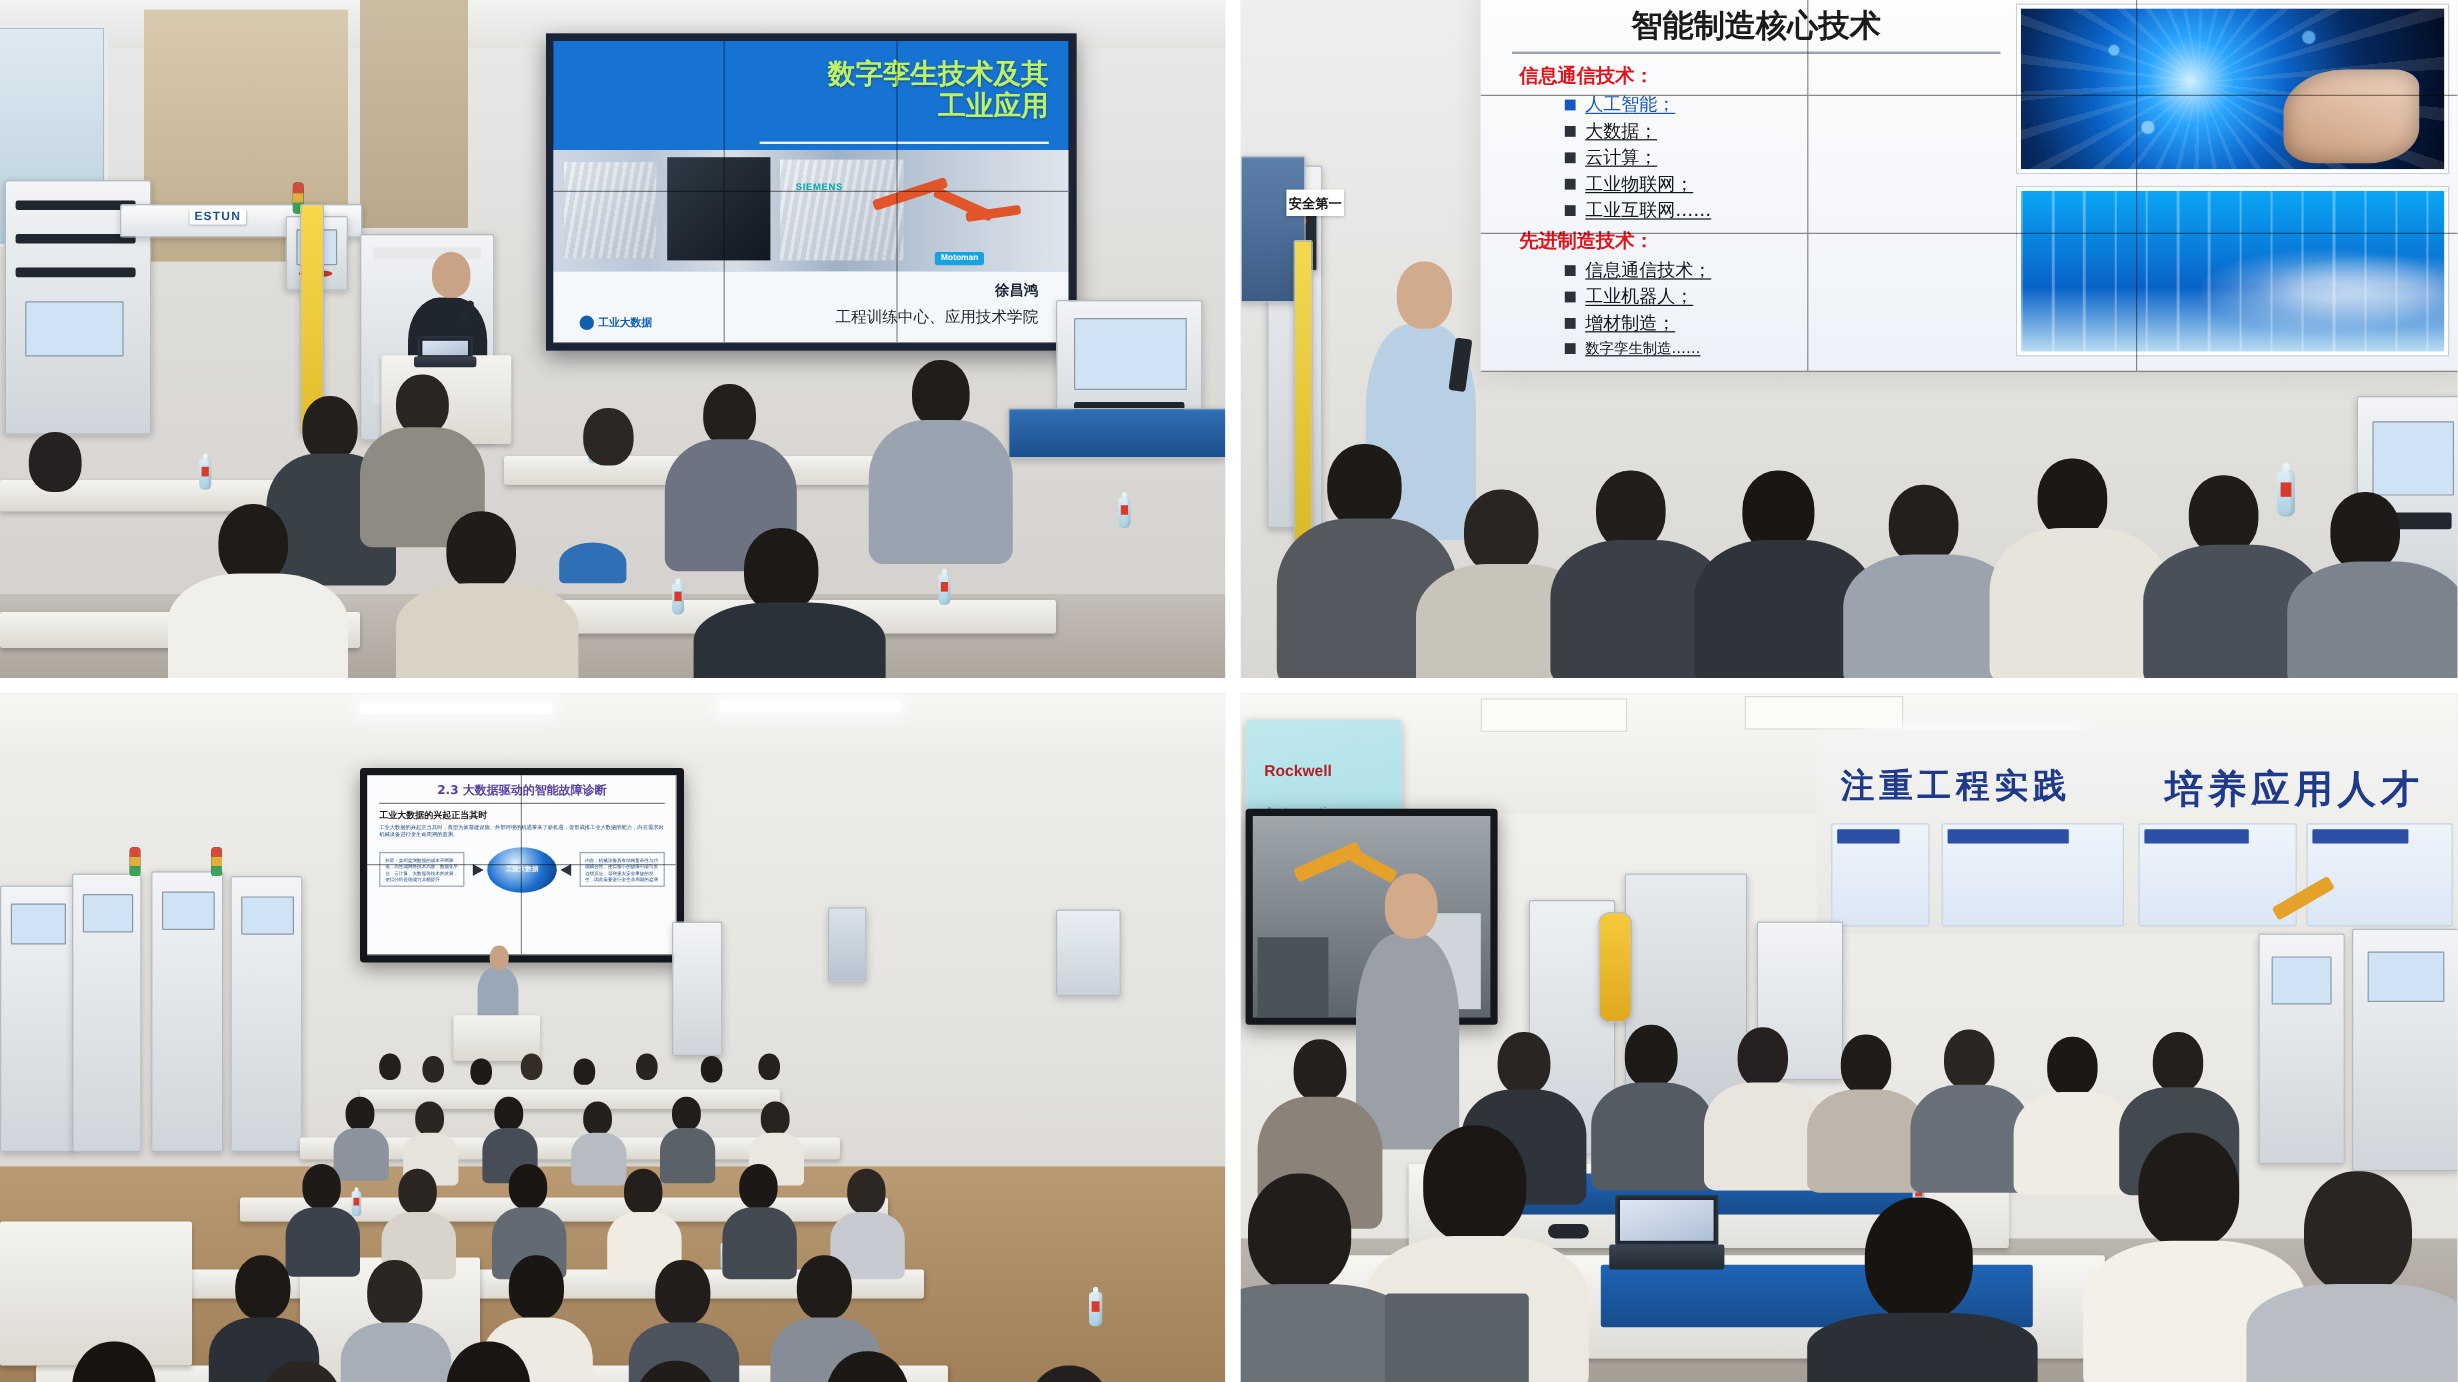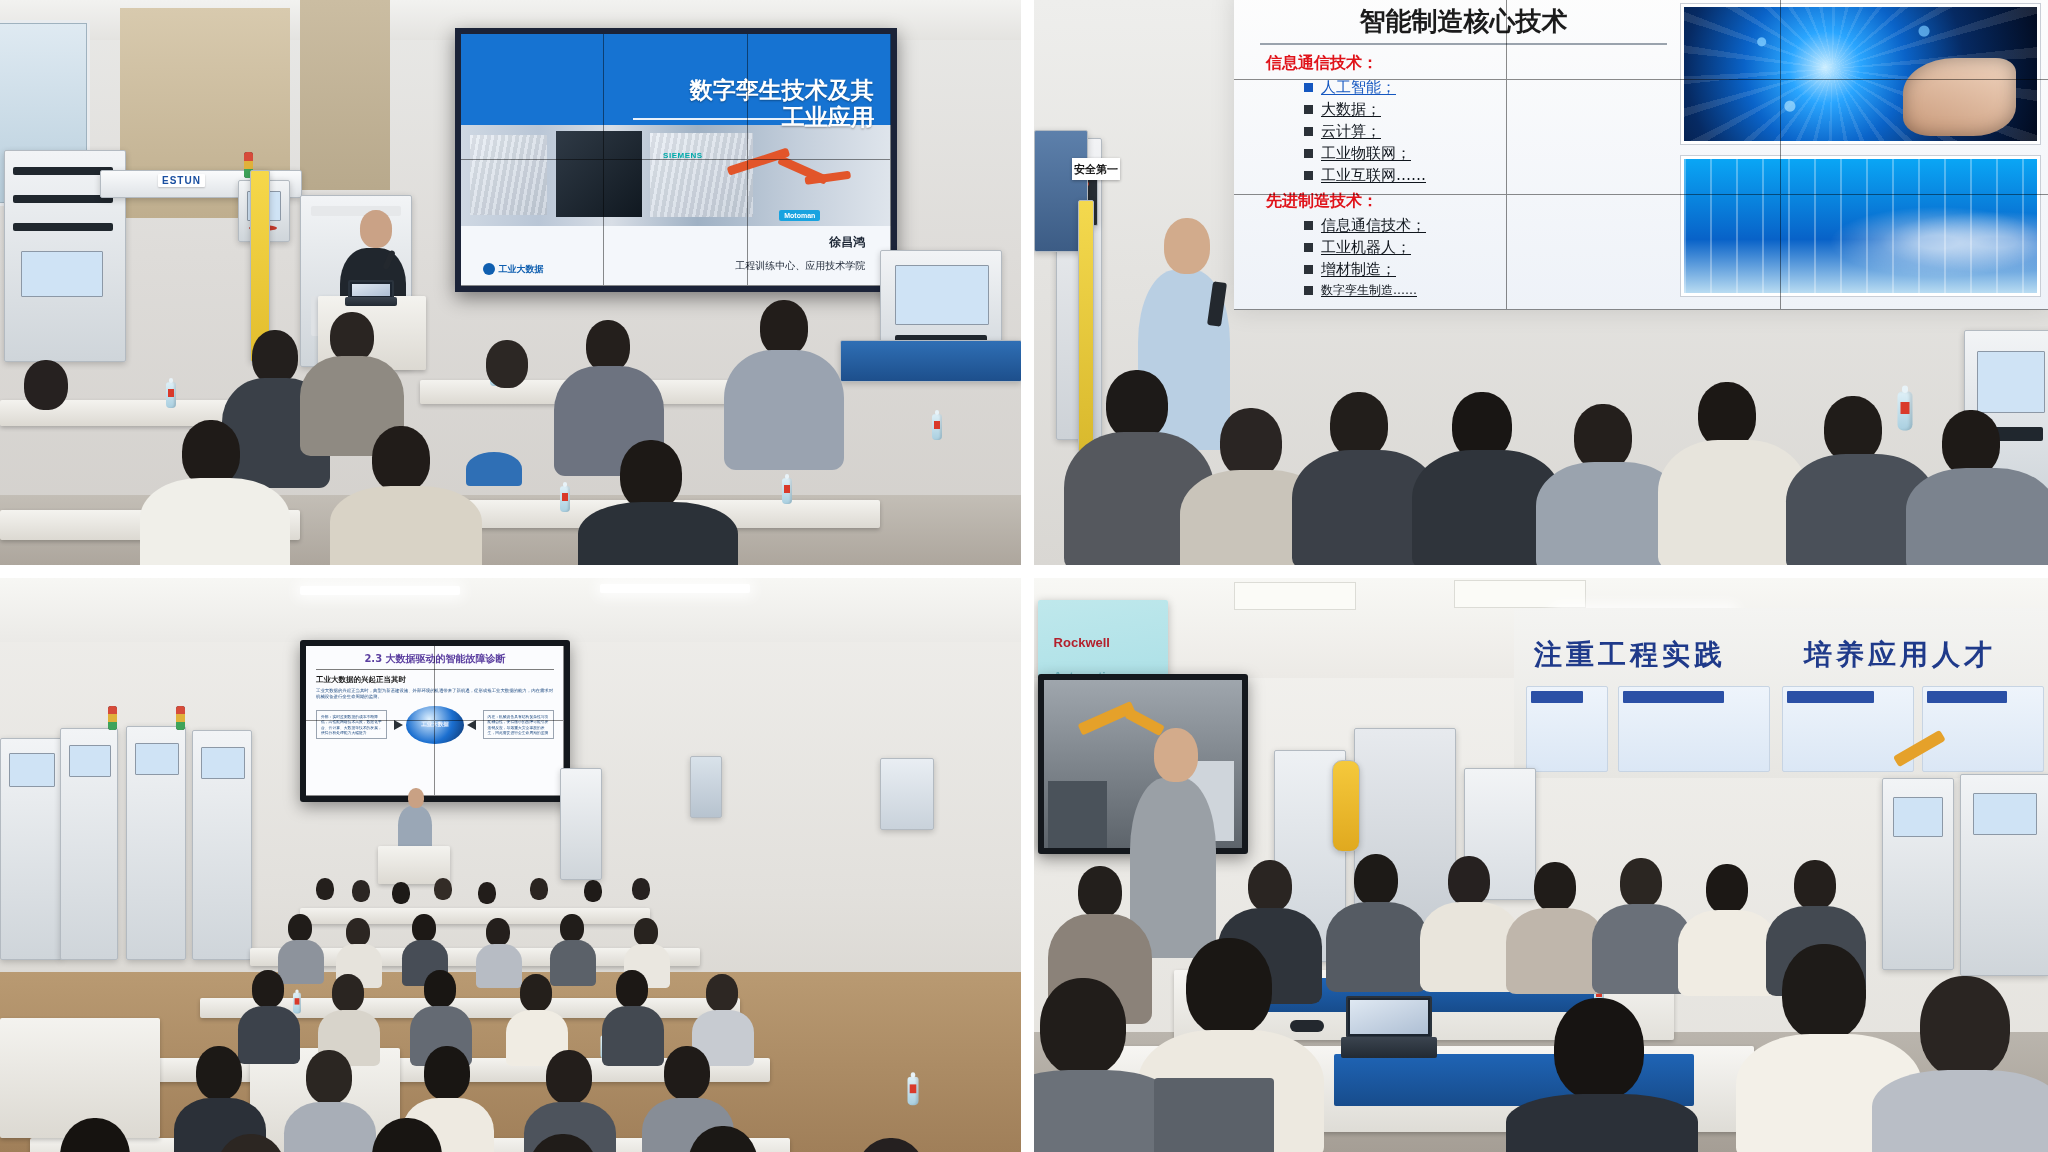--- a/index.html
+++ b/index.html
@@ -23,23 +23,23 @@
              box-shadow:0 6px 18px rgba(0,0,0,.45);overflow:hidden;}
   .vw-grid{position:absolute;inset:0;display:grid;}
   .vw-grid div{border-right:1px solid rgba(0,0,0,.45);border-bottom:1px solid rgba(0,0,0,.45);}
 
   
   .slide1{position:absolute;inset:0;background:#1673d2;}
   .slide1 .strip{position:absolute;left:0;right:0;top:36%;height:40%;
       background:linear-gradient(90deg,#cfd8e3 0%,#b9c6d6 18%,#d8dee6 35%,#9fb1c4 55%,#c3cedb 78%,#dfe5ec 100%);}
   .slide1 .botbar{position:absolute;left:0;right:0;bottom:0;height:24%;background:#f4f7fb;}
   .slide1 .title{position:absolute;right:4%;top:9%;width:56%;text-align:right;
-      color:#ffffff;font-weight:700;line-height:1.18;
+      color:#bef264;font-weight:700;line-height:1.18;
       font-family:"DejaVu Sans","Liberation Sans",sans-serif;
-      text-shadow:0 1px 2px rgba(0,0,0,.35);margin-top:28px;}
+      text-shadow:0 1px 2px rgba(0,0,0,.35);}
   .slide1 .rule{position:absolute;right:4%;width:56%;height:2px;background:#ffffff;opacity:.9;}
   .slide1 .presenter{position:absolute;right:6%;color:#1a2433;text-align:right;
       font-family:"DejaVu Sans","Liberation Sans",sans-serif;}
   .slide1 .logo{position:absolute;left:5%;bottom:4%;display:flex;align-items:center;gap:4px;
       color:#0f5fb0;font-size:9px;font-weight:700;}
   .slide1 .logo .dot{width:12px;height:12px;border-radius:50%;background:#0f5fb0;}
 
   .robo{position:absolute;background:
      repeating-linear-gradient(100deg,rgba(255,255,255,.22) 0 3px,rgba(0,0,0,.06) 3px 7px),
      linear-gradient(135deg,#e6ecf3,#c3ccd8);}
@@ -217,21 +217,21 @@
         </div>
 
         <div class="title" style="font-size:23px;top:6%">
           <div>数字孪生技术及其</div>
           <div>工业应用</div>
         </div>
         <div class="rule" style="top:33.5%"></div>
 
         <div class="botbar"></div>
         <div class="presenter" style="bottom:14%;font-size:12px;font-weight:700">徐昌鸿</div>
-        <div class="presenter" style="bottom:5%;font-size:10px">工程训练中心、应用技术学院</div>
+        <div class="presenter" style="bottom:5%;font-size:13px">工程训练中心、应用技术学院</div>
         <div class="logo">
           <span class="dot"></span>
           <span>工业大数据</span>
         </div>
       </div>
       <div class="vw-grid" style="grid-template-columns:1fr 1fr 1fr;grid-template-rows:1fr 1fr">
         <div></div>
           <div></div>
           <div></div>
           <div></div>
@@ -540,21 +540,21 @@
     <div class="wall" style="background:linear-gradient(180deg,#f4f3f0,#e2e0db)"></div>
     <div class="ceil" style="height:100px;background:linear-gradient(180deg,#f8f8f5,#eceae6)"></div>
     <div class="ceilpanel" style="left:200px;top:4px;width:120px;height:26px"></div>
     <div class="ceilpanel" style="left:420px;top:2px;width:130px;height:26px"></div>
     <div class="ceillight" style="left:520px;top:30px;width:180px;height:10px"></div>
     <div class="ceillight" style="left:560px;top:62px;width:160px;height:9px"></div>
     <div class="floor" style="height:120px;background:linear-gradient(180deg,#bab5ad,#a59e95)"></div>
 
     <div class="bannerwall" style="left:480px;top:30px;width:534px;height:170px"></div>
     <div class="bannertext" style="left:500px;top:58px;font-size:28px">注重工程实践</div>
-    <div class="bannertext" style="left:770px;top:58px;font-size:28px">培养应用人才</div>
+    <div class="bannertext" style="left:770px;top:58px;font-size:32px">培养应用人才</div>
 
     <div class="poster" style="left:492px;top:108px;width:80px;height:84px">
         <div class="hdr"></div>
       </div>
     <div class="poster" style="left:584px;top:108px;width:150px;height:84px">
         <div class="hdr"></div>
       </div>
     <div class="poster" style="left:748px;top:108px;width:130px;height:84px">
         <div class="hdr"></div>
       </div>

